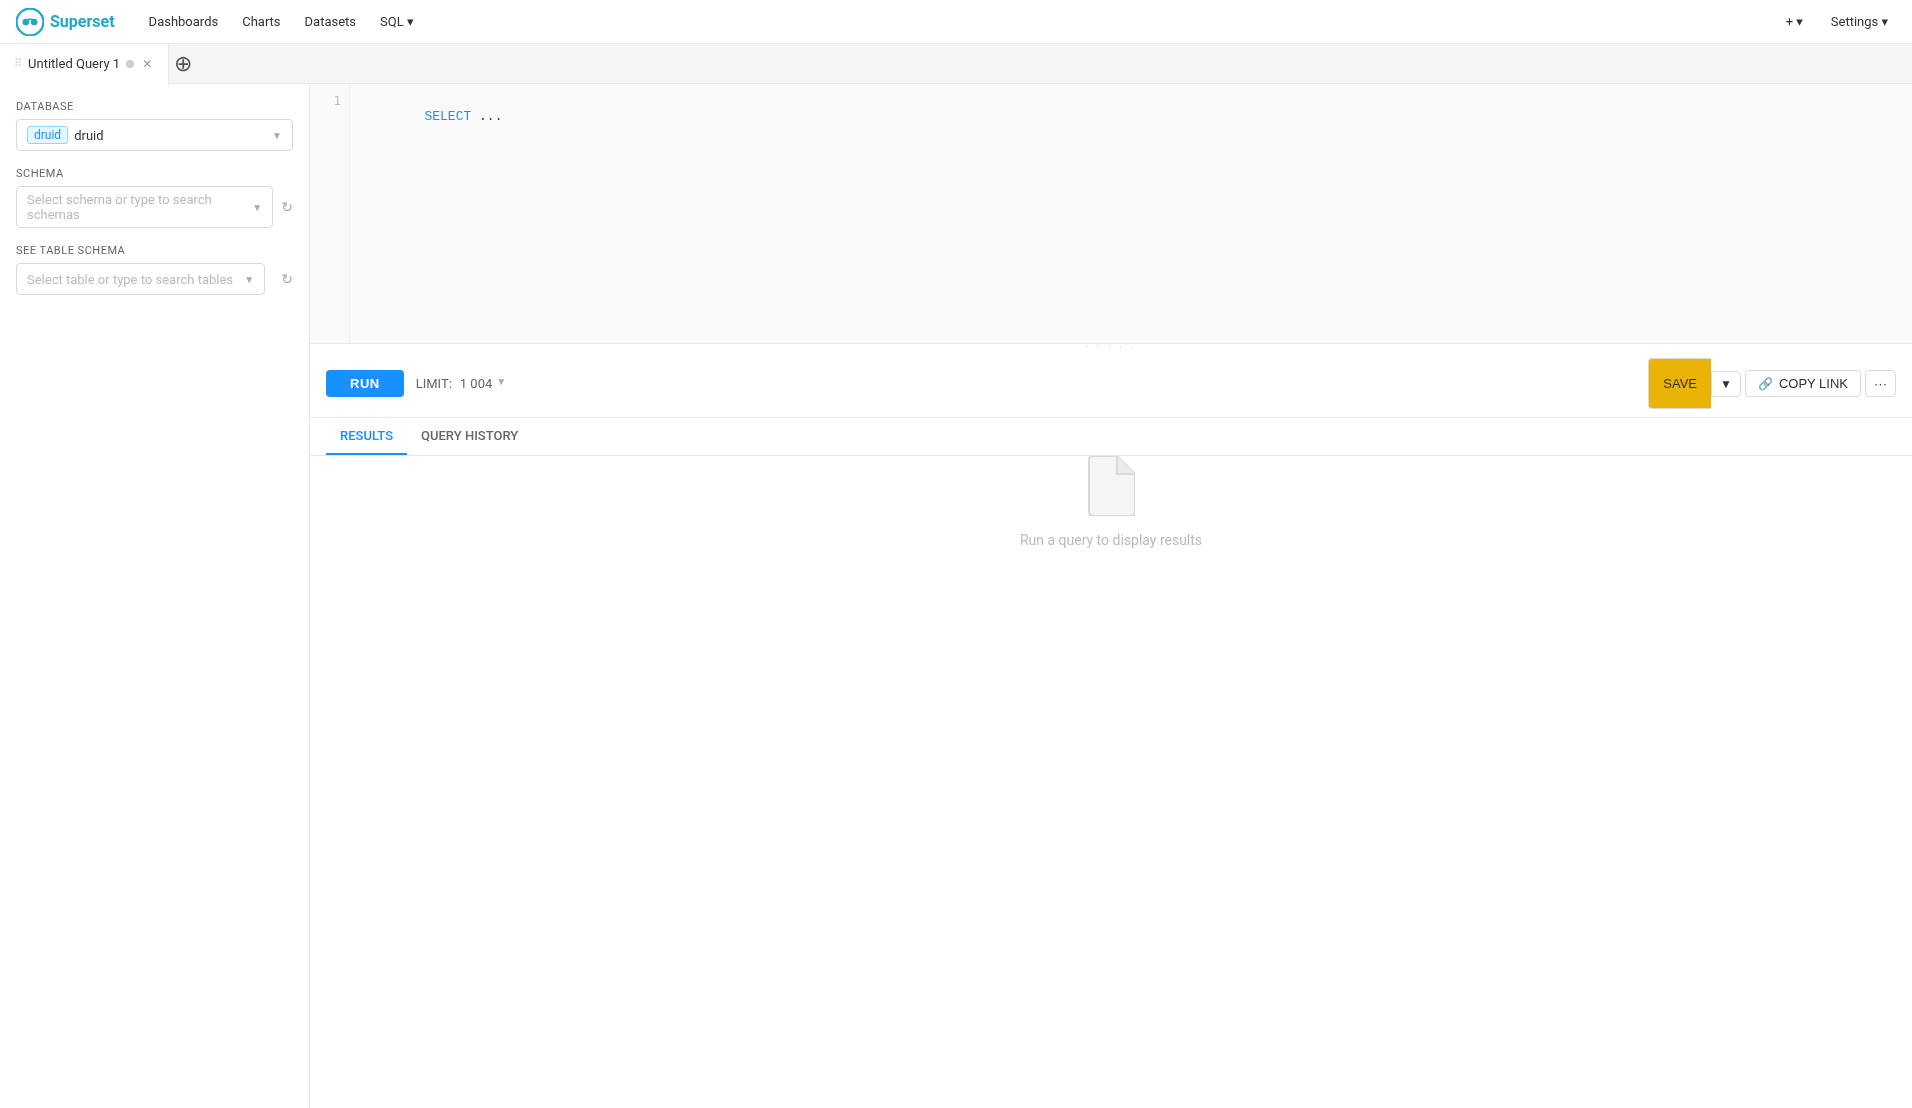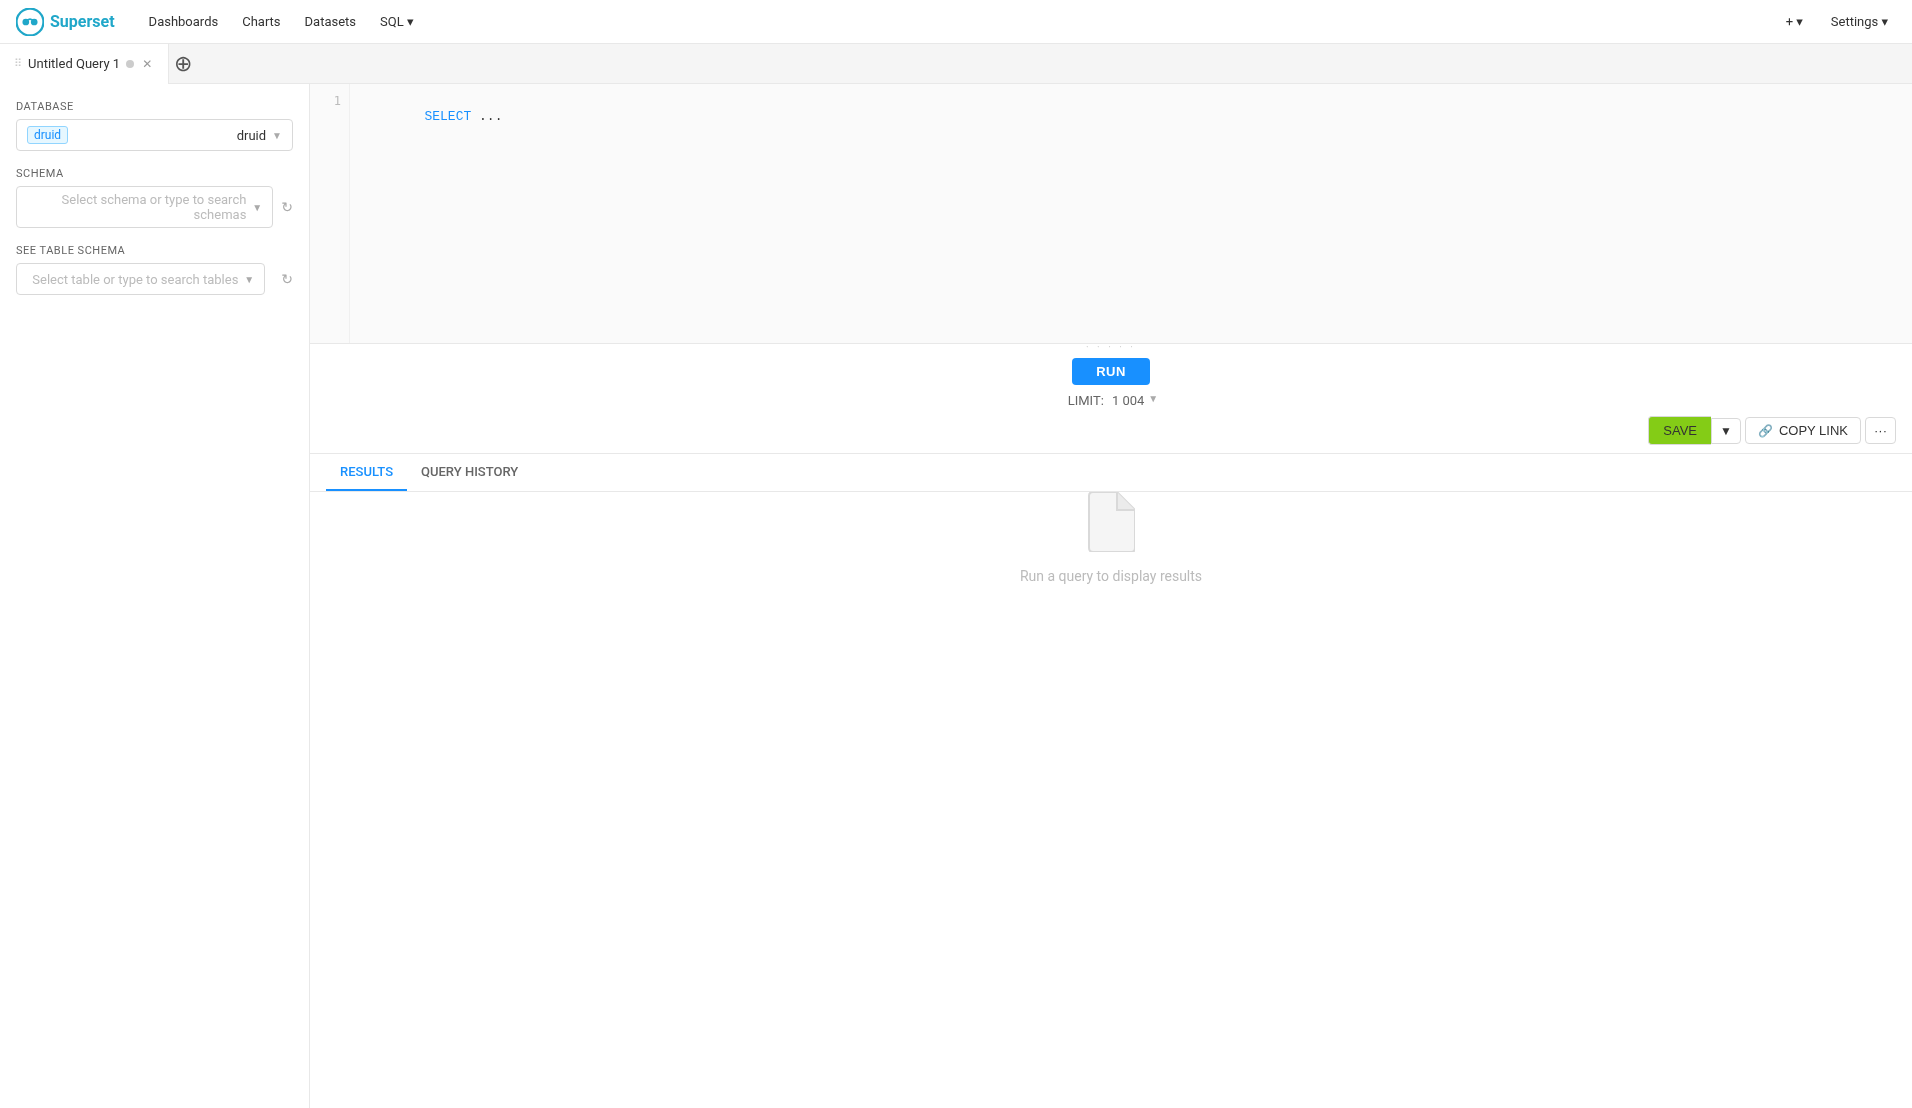--- a/index.html
+++ b/index.html
@@ -37,21 +37,21 @@
     
     .sidebar {
       width: 310px; min-width: 310px; background: #fff; border-right: 1px solid #e8e8e8;
       padding: 16px; display: flex; flex-direction: column; gap: 16px;
     }
     .section-label { font-size: 11px; font-weight: 400; color: #666; text-transform: uppercase; letter-spacing: 0.5px; margin-bottom: 6px; }
 
     .select-wrapper { position: relative; }
     .select-control {
       display: flex; align-items: center; gap: 6px; border: 1px solid #d9d9d9; border-radius: 4px;
-      padding: 5px 10px; cursor: pointer; background: #fff; min-height: 32px; text-align: right;
+      padding: 5px 10px; cursor: pointer; background: #fff; min-height: 32px;
     }
     .select-tag { background: #e6f7ff; border: 1px solid #91d5ff; border-radius: 3px; padding: 1px 6px; font-size: 12px; color: #1890ff; }
     .select-value { flex: 1; font-size: 13px; }
     .select-arrow { color: #aaa; font-size: 10px; margin-left: auto; }
     .select-refresh { 
       position: absolute; right: -24px; top: 50%; transform: translateY(-50%);
       cursor: pointer; color: #aaa; font-size: 14px;
     }
     .select-placeholder { color: #bbb; font-size: 13px; flex: 1; }
 
@@ -69,33 +69,33 @@
     }
     .editor-content {
       flex: 1; padding: 10px 12px; font-family: 'Courier New', monospace; font-size: 13px;
       color: #333; white-space: pre;
     }
     .sql-keyword { color: #1890ff; }
 
     
     .query-toolbar {
       display: flex; align-items: center; padding: 8px 16px; gap: 8px;
-      border-bottom: 1px solid #e8e8e8; background: #fff; flex-direction: column;
+      border-bottom: 1px solid #e8e8e8; background: #fff;
     }
     .run-btn {
       background: #1890ff; color: #fff; border: none; border-radius: 4px;
       padding: 6px 24px; font-size: 13px; font-weight: 600; cursor: pointer;
       letter-spacing: 0.5px;
     }
     .limit-section { display: flex; align-items: flex-start; gap: 4px; color: #666; font-size: 13px; margin-left: 4px; }
     .limit-arrow { color: #aaa; font-size: 10px; cursor: pointer; }
     .toolbar-right { margin-left: auto; display: flex; align-items: center; gap: 4px; }
     .save-btn-group { display: flex; align-items: center; }
     .save-btn {
-      border: 1px solid #d9d9d9; background: #84cc16; color: #333; padding: 6px 14px;
+      border: 1px solid #d9d9d9; background: #eab308; color: #333; padding: 17px 14px;
       font-size: 13px; cursor: pointer; border-radius: 4px 0 0 4px; border-right: none;
     }
     .save-dropdown {
       border: 1px solid #d9d9d9; background: #fff; color: #333; padding: 5px 8px;
       font-size: 12px; cursor: pointer; border-radius: 0 4px 4px 0;
     }
     .copy-link-btn {
       display: flex; align-items: center; gap: 6px;
       border: 1px solid #d9d9d9; background: #fff; color: #333; padding: 5px 12px;
       font-size: 13px; cursor: pointer; border-radius: 4px;

